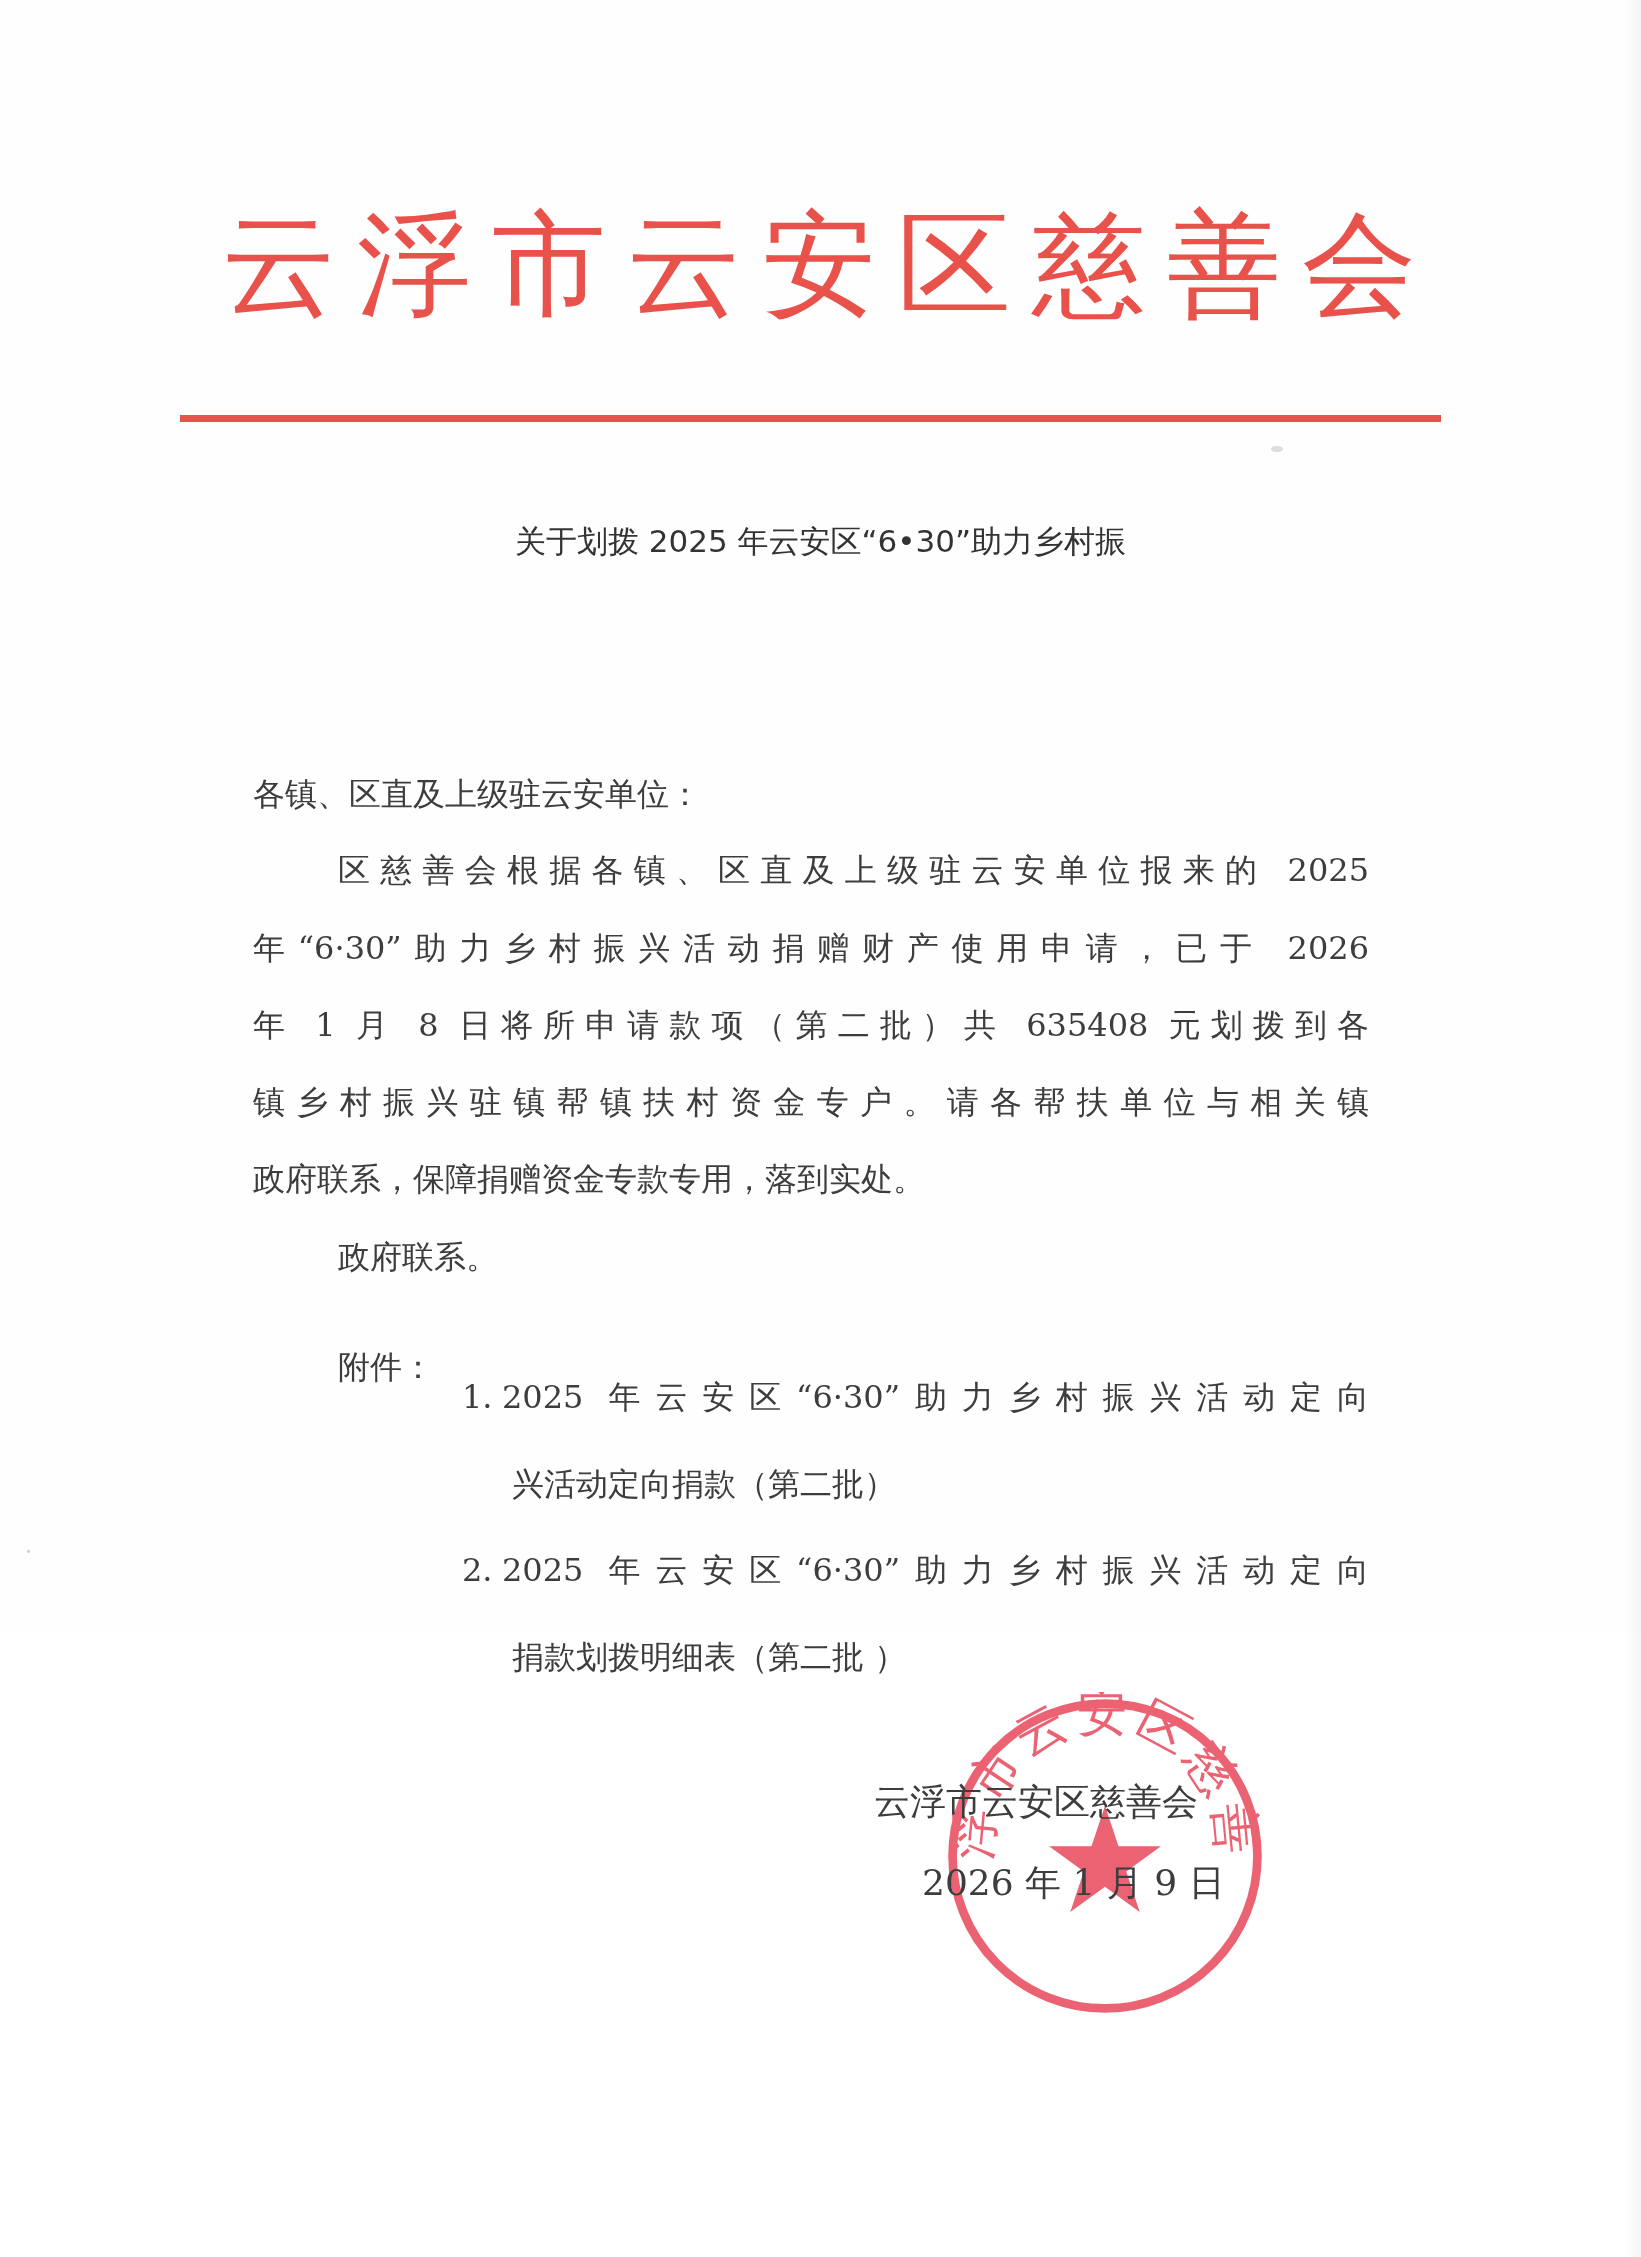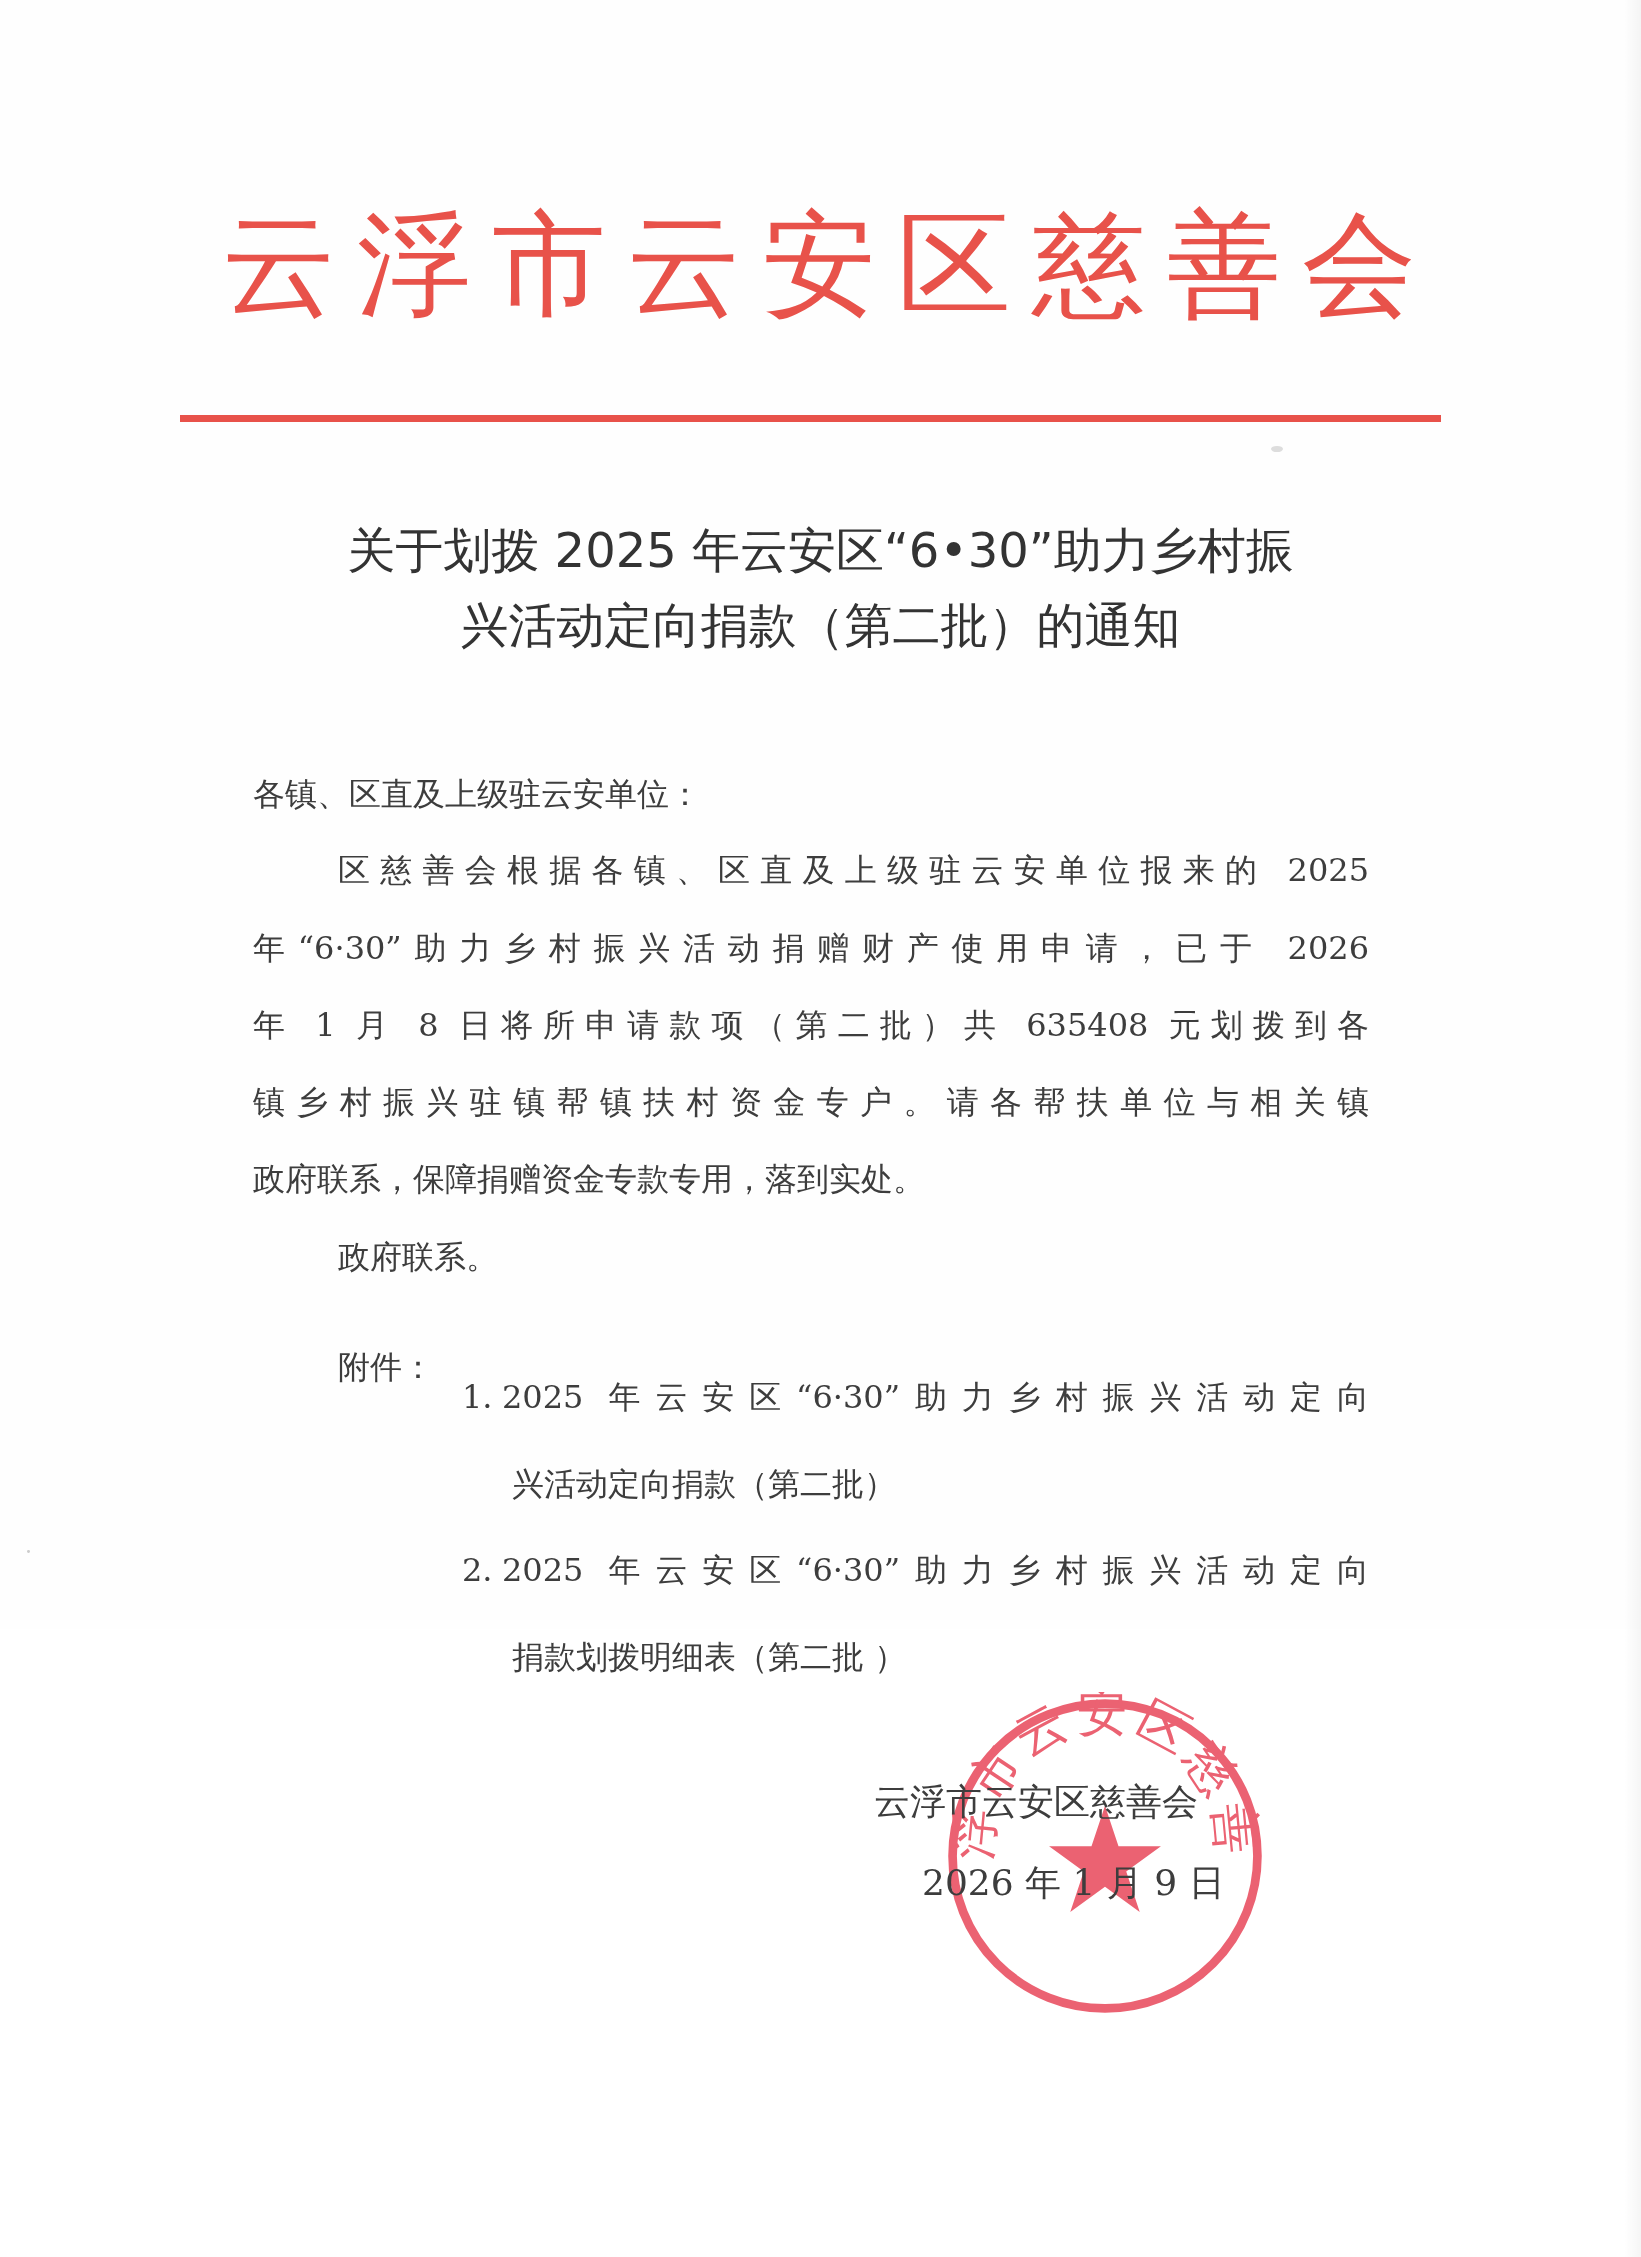--- a/index.html
+++ b/index.html
@@ -6,21 +6,21 @@
   body { width:1641px; height:2257px; position:relative; overflow:hidden;
          font-family:"DejaVu Serif","Liberation Serif",serif; color:#3a3a3a; }
   .page { position:absolute; left:0; top:0; width:1641px; height:1629px; background:#fefefe; }
   .edge-shadow { position:absolute; right:0; top:0; width:17.4px; height:2257px;
                  background:linear-gradient(to right, rgba(0,0,0,0), rgba(0,0,0,0.04)); }
   .masthead { position:absolute; left:222px; top:208px; width:1178px; text-align:center;
               font-family:"DejaVu Serif","Liberation Serif",serif; font-size:114px;
               letter-spacing:21px; color:#e8524a; line-height:1; white-space:nowrap; }
   .red-rule { position:absolute; left:180px; top:415px; width:1261px; height:6.8px; background:#e8524a; }
   .doc-title { position:absolute; left:193px; width:1255px; text-align:center;
-               font-family:"DejaVu Sans","Liberation Sans",sans-serif; font-size:48px;
+               font-family:"DejaVu Sans","Liberation Sans",sans-serif; font-size:31px;
                color:#333; line-height:1; white-space:nowrap; }
   .doc-title.l1 { top:526px; }
   .doc-title.l2 { top:601px; }
   .body-line { position:absolute; font-size:32px; color:#3d3d3d; line-height:1; white-space:nowrap;
                font-family:"DejaVu Serif","Liberation Serif",serif; }
   .justify { text-align:justify; text-align-last:justify; }
   .sig { position:absolute; font-size:36px; color:#3d3d3d; white-space:nowrap; line-height:1;
          font-family:"DejaVu Serif","Liberation Serif",serif; z-index:3; }
   .stamp { position:absolute; left:941px; top:1692px; width:328px; height:328px; z-index:2; opacity:0.85; }
   .speck { position:absolute; width:2.9px; height:2.9px; background:#ccc; border-radius:50%; }
@@ -28,21 +28,20 @@
 </head>
 <body>
 
 <div class="page">
   <div class="edge-shadow"></div>
 
   <div class="masthead">云浮市云安区慈善会</div>
   <div class="red-rule"></div>
 
   <div class="doc-title l1">关于划拨 2025 年云安区“6•30”助力乡村振</div>
-  <div class="doc-title l2">兴活动定向捐款（第二批）的通知</div>
 
   <div class="body-line" style="left:253px; top:778px;">各镇、区直及上级驻云安单位：</div>
 
   <div class="body-line" style="left:338px; top:854px; width:1031px; text-align:justify; text-align-last:justify;">区慈善会根据各镇、区直及上级驻云安单位报来的 2025</div>
   <div class="body-line justify" style="left:253px; top:932px; width:1116px;">年“6·30”助力乡村振兴活动捐赠财产使用申请，已于 2026</div>
   <div class="body-line justify" style="left:253px; top:1009px; width:1116px;">年 1 月 8 日将所申请款项（第二批）共 635408 元划拨到各</div>
   <div class="body-line" style="left:253px; top:1163px;">政府联系，保障捐赠资金专款专用，落到实处。</div>
   <div class="body-line justify" style="left:253px; top:1086px; width:1116px;">镇乡村振兴驻镇帮镇扶村资金专户。请各帮扶单位与相关镇</div>
 
   <div class="body-line" style="left:338px; top:1241px;">政府联系。</div>

